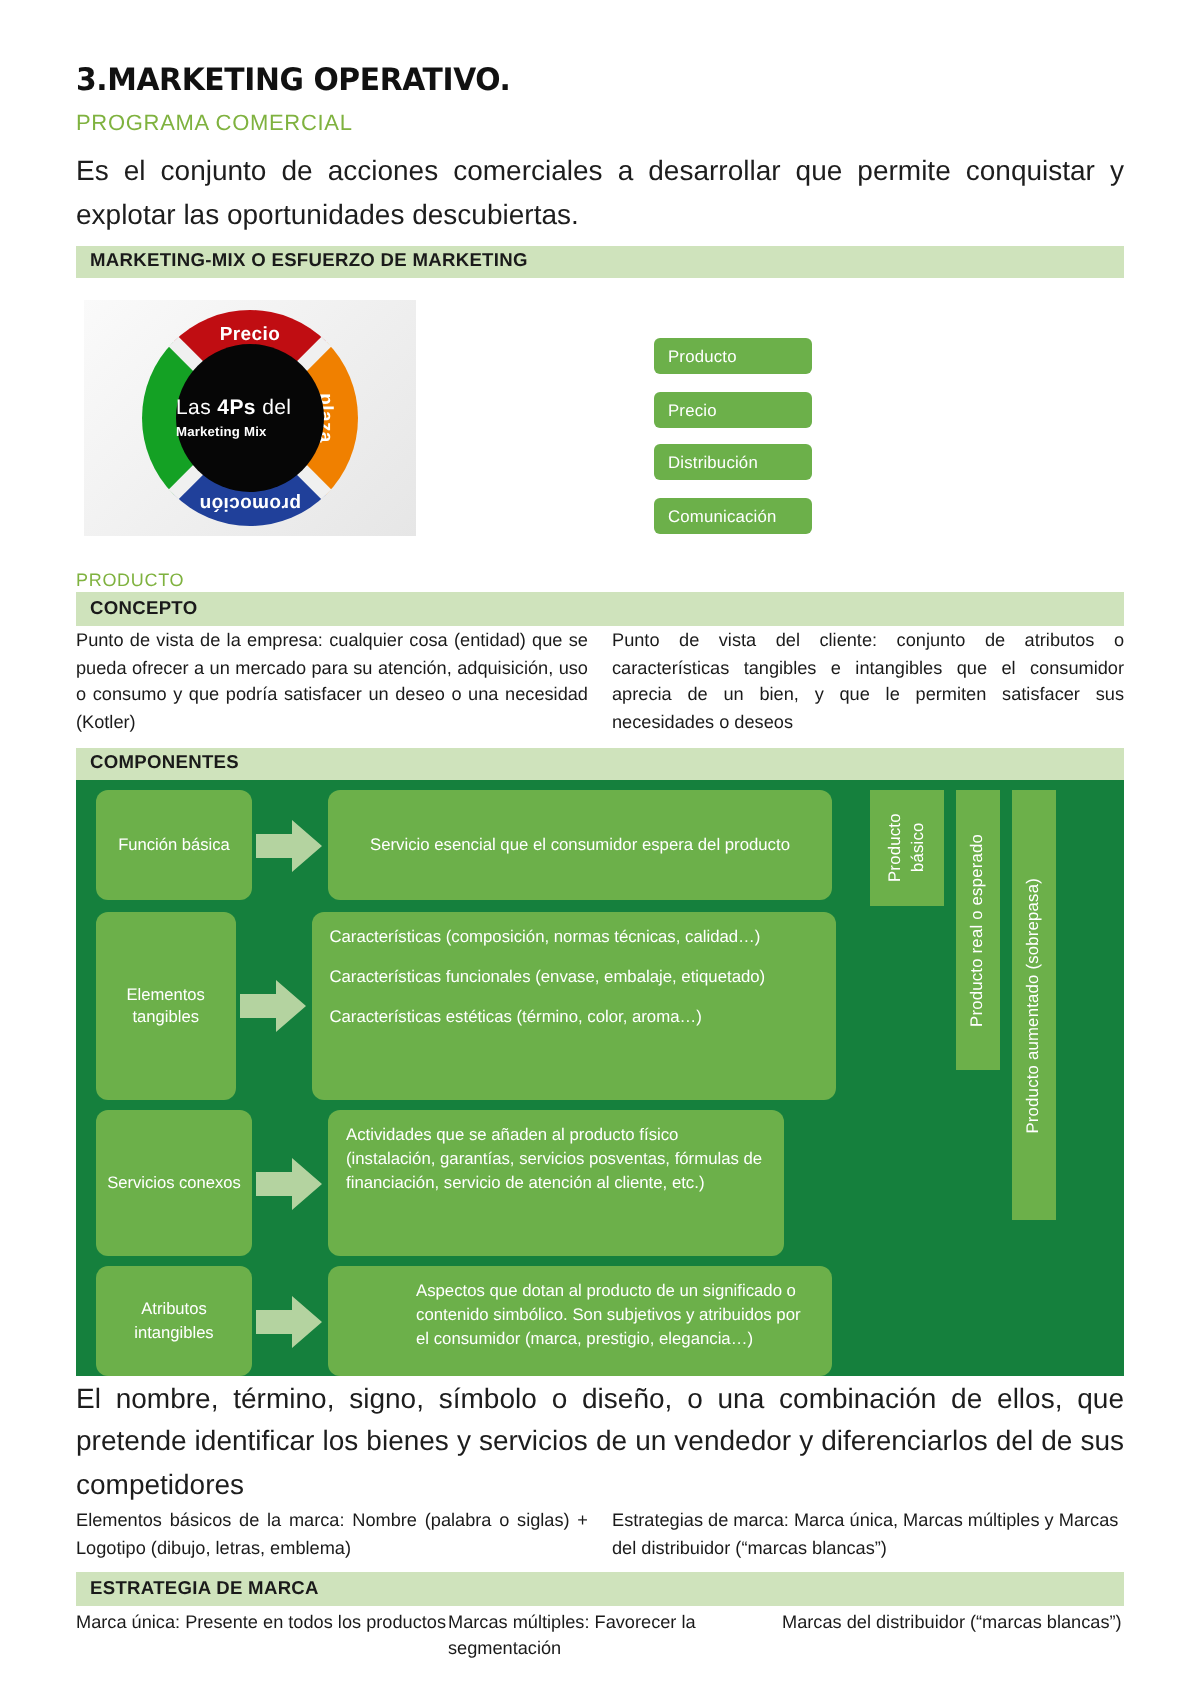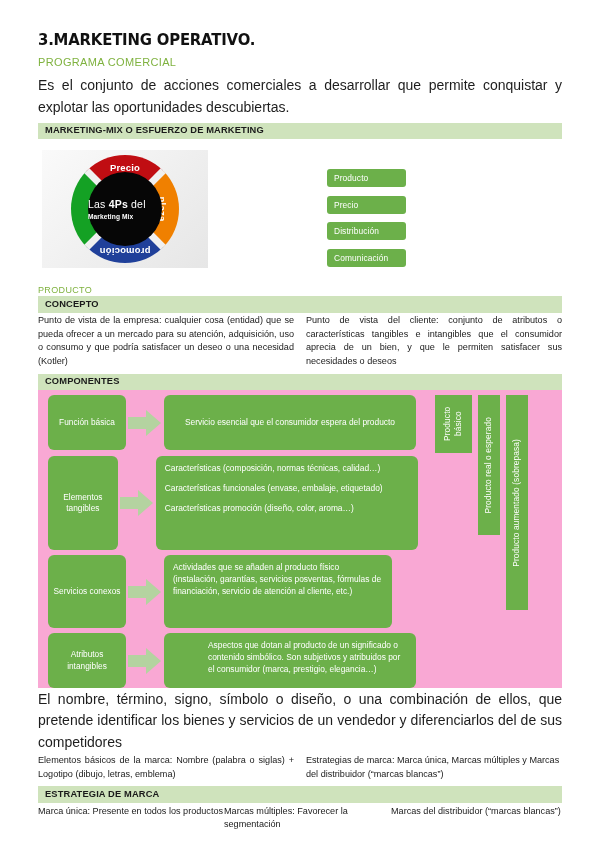--- a/index.html
+++ b/index.html
@@ -74,21 +74,21 @@
     width:79px;height:18px;background:#6cb04a;border-radius:3px;color:#fff;
     font-size:8.4px;display:flex;align-items:center;padding-left:7px;
     box-sizing:border-box;letter-spacing:0.1px;
   }
 
   
   .two-col{display:flex;gap:12px;margin-top:1px;}
   .two-col > div{flex:1;font-size:9.1px;line-height:1.5;text-align:justify;}
 
   
-  .comp{position:relative;background:#f9a8d4;height:298px;margin-top:0;}
+  .comp{position:relative;background:#15803d;height:298px;margin-top:0;}
   .comp-inner{position:absolute;left:10px;top:5px;right:6px;bottom:4px;}
   .row{position:absolute;left:0;display:flex;align-items:center;}
   .lbl-box{
     width:78px;background:#6cb04a;border-radius:6px;color:#fff;
     font-size:8.3px;line-height:1.35;text-align:center;
     display:flex;align-items:center;justify-content:center;padding:3px;
     box-sizing:border-box;
   }
   .arrow{width:38px;height:30px;position:relative;flex:none;}
   .arrow svg{display:block;}
@@ -186,21 +186,21 @@
         <div class="row" style="top:61px;height:94px;width:370px;">
           <div class="lbl-box" style="height:94px;">Elementos tangibles</div>
           <div class="arrow">
             <svg width="38" height="30" viewBox="0 0 38 30">
                 <path d="M2 9 H20 V2 L35 15 L20 28 V21 H2 Z" fill="#b4d3a0"></path>
               </svg>
           </div>
           <div class="desc-box" style="height:94px;width:294px;">
             <p>Características (composición, normas técnicas, calidad…)</p>
             <p>Características funcionales (envase, embalaje, etiquetado)</p>
-            <p>Características promoción (diseño, color, aroma…)</p>
+            <p>Características estéticas (término, color, aroma…)</p>
           </div>
         </div>
 
         <div class="row" style="top:160px;height:73px;width:370px;">
           <div class="lbl-box" style="height:73px;">Servicios conexos</div>
           <div class="arrow">
             <svg width="38" height="30" viewBox="0 0 38 30">
                 <path d="M2 9 H20 V2 L35 15 L20 28 V21 H2 Z" fill="#b4d3a0"></path>
               </svg>
           </div>

